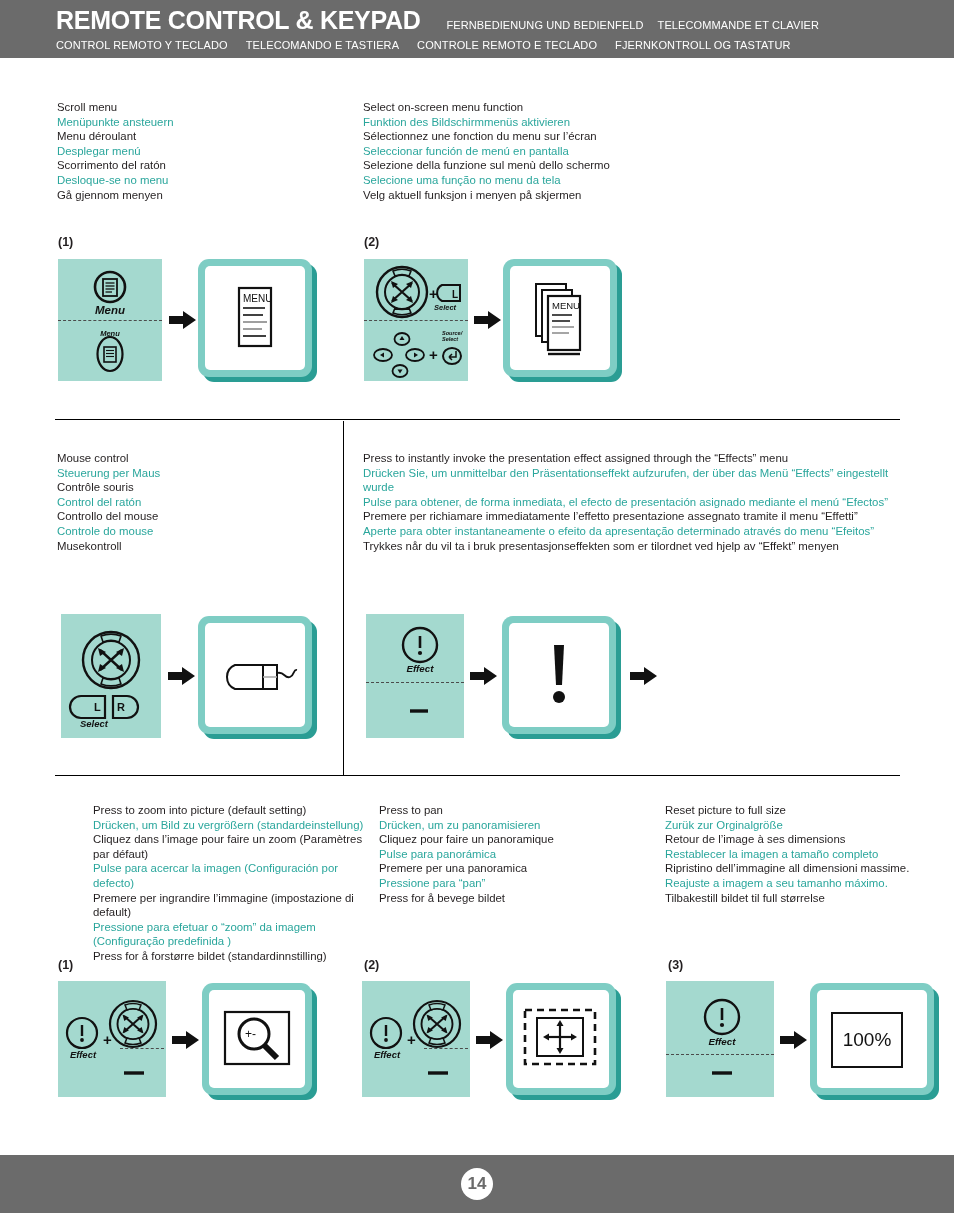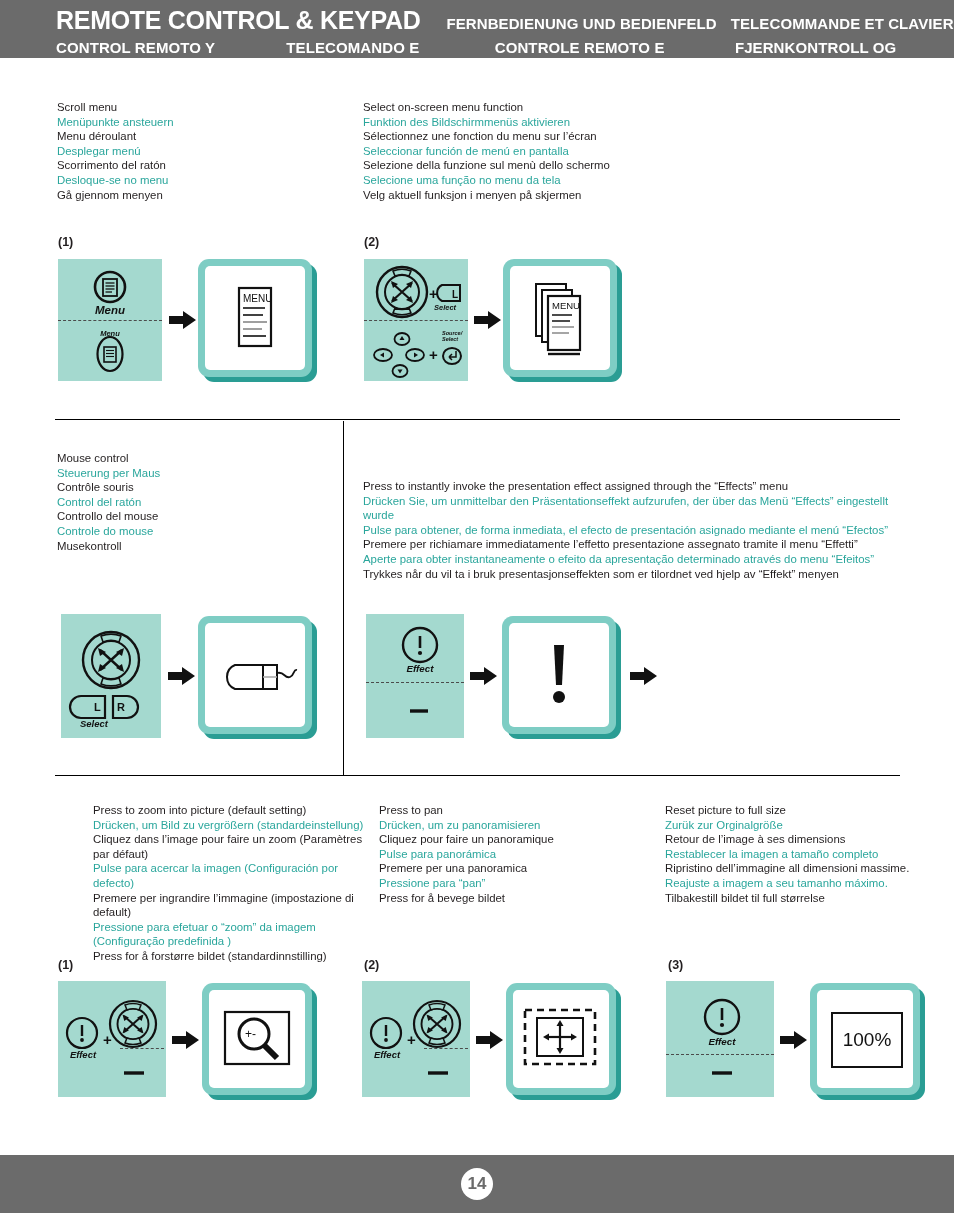--- a/index.html
+++ b/index.html
@@ -13,21 +13,21 @@
   .header{
     position:absolute;left:0;top:0;width:954px;height:58px;
     background:#6b6b6b;color:#ffffff;
   }
   .hdr-row1{position:absolute;left:56px;top:6px;display:flex;align-items:baseline;}
   .hdr-title{
     font-size:25px;font-weight:bold;letter-spacing:-.3px;
     font-family:"Liberation Sans",sans-serif;
   }
   .hdr-sub{
-    font-size:15px;font-weight:bold;margin-left:26px;letter-spacing:.1px;
+    font-size:11px;font-weight:normal;margin-left:26px;letter-spacing:.1px;
   }
   .hdr-sub + .hdr-sub{margin-left:14px;}
   .hdr-row2{position:absolute;left:56px;top:39px;display:flex;align-items:baseline;}
   .hdr-row2 .hdr-sub{margin-left:0;}
   .hdr-row2 .hdr-sub + .hdr-sub{margin-left:18px;}
 
   
   .footer{
     position:absolute;left:0;top:1155px;width:954px;height:58px;background:#6b6b6b;
   }
@@ -224,21 +224,21 @@
 <div class="tblock" style="left:57px;top:451px;width:270px;">
   <div class="en">Mouse control</div>
   <div class="de">Steuerung per Maus</div>
   <div class="fr">Contrôle souris</div>
   <div class="es">Control del ratón</div>
   <div class="it">Controllo del mouse</div>
   <div class="pt">Controle do mouse</div>
   <div class="no">Musekontroll</div>
 </div>
 
-<div class="tblock" style="left:363px;top:451px;width:545px;margin-top:28px;">
+<div class="tblock" style="left:363px;top:451px;width:545px;">
   <div class="en">Press to instantly invoke the presentation effect assigned through the “Effects” menu</div>
   <div class="de">Drücken Sie, um unmittelbar den Präsentationseffekt aufzurufen, der über das Menü “Effects” eingestellt wurde</div>
   <div class="es">Pulse para obtener, de forma inmediata, el efecto de presentación asignado mediante el menú “Efectos”</div>
   <div class="it">Premere per richiamare immediatamente l’effetto presentazione assegnato tramite il menu “Effetti”</div>
   <div class="pt">Aperte para obter instantaneamente o efeito da apresentação determinado através do menu “Efeitos”</div>
   <div class="no">Trykkes når du vil ta i bruk presentasjonseffekten som er tilordnet ved hjelp av “Effekt” menyen</div>
 </div>
 
 <div class="keypanel" style="left:61px;top:614px;width:100px;height:124px;">
   <svg width="100" height="124" viewBox="0 0 100 124">
@@ -458,21 +458,21 @@
   <div class="lbl" style="left:28px;top:55px;width:56px;font-size:9.8px;">Effect</div>
   <div class="dashline" style="left:0;top:73px;width:108px;"></div>
 </div>
 
 <div class="arrow" style="left:780px;top:1030px;">
   <svg width="28" height="20" viewBox="0 0 28 20">
       <path d="M0,6 L14,6 L14,1 L27,10 L14,19 L14,14 L0,14 Z" fill="#111"></path>
     </svg>
 </div>
 
-<div class="screen" style="left:810px;top:983px;width:110px;height:112px;">
+<div class="screen" style="left:810px;top:983px;width:124px;height:112px;">
   <div class="screen-inner">
     <div style="position:absolute;left:14px;top:22px;width:68px;height:52px;border:2.2px solid #111;display:flex;align-items:center;justify-content:center;">
       <span style="font-size:19px;color:#111;">100%</span>
     </div>
   </div>
 </div>
 
 <div class="footer">
   <div class="pagebubble">14</div>
 </div>

